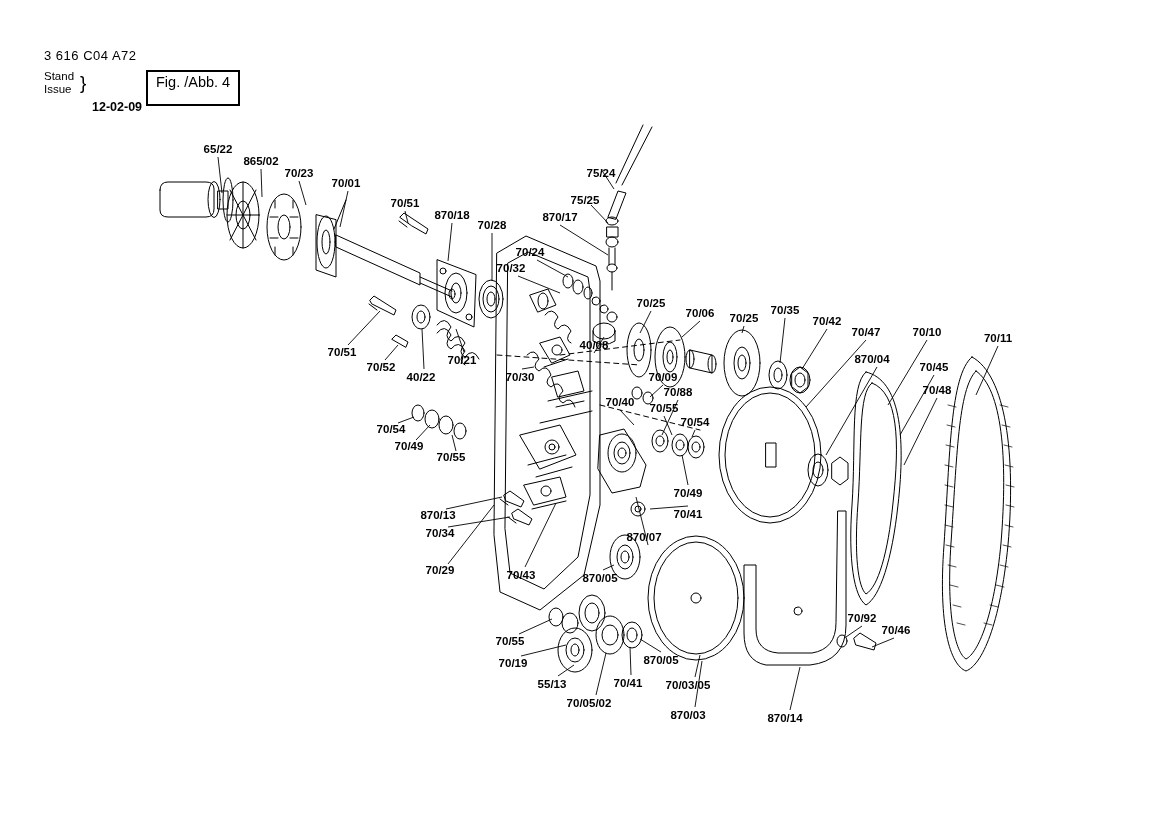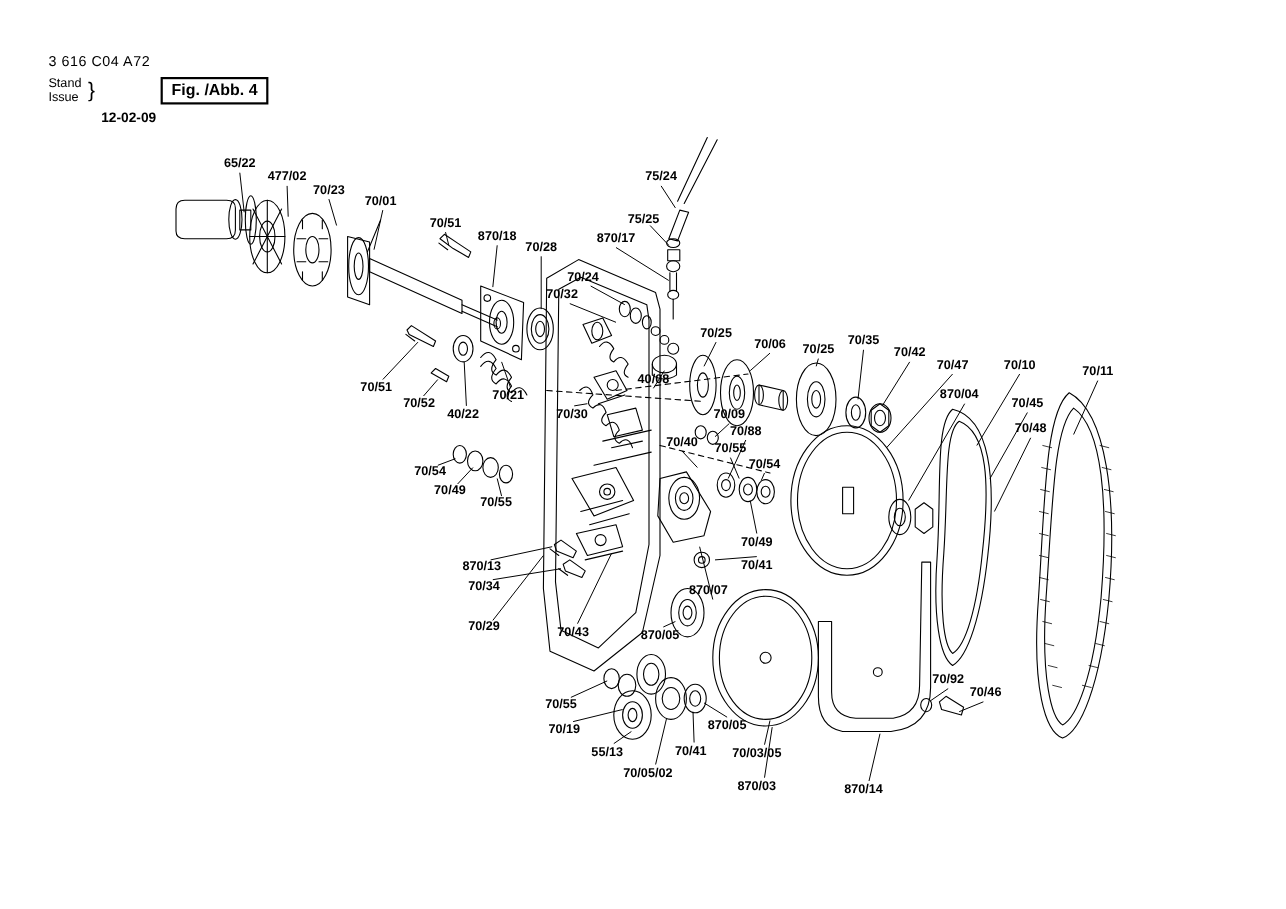--- a/index.html
+++ b/index.html
@@ -51,23 +51,23 @@
     left: 92px; top: 76px;
     font-size: 12.5px;
     font-weight: bold;
     white-space: nowrap;
     margin-top: 24px;
   }
   .fig-box {
     position: absolute;
     left: 146px; top: 70px;
     border: 2px solid #000;
-    padding: 2px 8px 3px 8px;
+    padding: 2px 8px 14px 8px;
     font-size: 14.5px;
-    font-weight: bold;
+    font-weight: normal;
     white-space: nowrap;
   }
 
   
   #footer {
     position: absolute;
     left: 44px; top: 726px;
     font-size: 11.5px;
     line-height: 14.5px;
   }
@@ -415,28 +415,28 @@
         <path d="M695 572 L700 550"></path>
         <path d="M695 602 L702 556"></path>
         <path d="M790 605 L800 562"></path>
         <path d="M862 521 L846 532"></path>
         <path d="M894 533 L872 542"></path>
       </g>
     </svg>
 
     <div id="labels-layer">
         <div class="part-label" style="left: 218px; top: 44px;">65/22</div>
-        <div class="part-label" style="left: 261px; top: 56px;">477/02</div>
+        <div class="part-label" style="left: 261px; top: 56px;">865/02</div>
         <div class="part-label" style="left: 299px; top: 68px;">70/23</div>
         <div class="part-label" style="left: 346px; top: 78px;">70/01</div>
         <div class="part-label" style="left: 405px; top: 98px;">70/51</div>
         <div class="part-label" style="left: 452px; top: 110px;">870/18</div>
         <div class="part-label" style="left: 492px; top: 120px;">70/28</div>
         <div class="part-label" style="left: 560px; top: 112px;">870/17</div>
-        <div class="part-label" style="left: 601px; top: 56px; text-align: center;">75/24</div>
+        <div class="part-label" style="left: 601px; top: 68px; text-align: center;">75/24</div>
         <div class="part-label" style="left: 585px; top: 95px;">75/25</div>
         <div class="part-label" style="left: 530px; top: 147px;">70/24</div>
         <div class="part-label" style="left: 511px; top: 163px;">70/32</div>
         <div class="part-label" style="left: 651px; top: 198px;">70/25</div>
         <div class="part-label" style="left: 700px; top: 208px;">70/06</div>
         <div class="part-label" style="left: 744px; top: 213px;">70/25</div>
         <div class="part-label" style="left: 785px; top: 205px;">70/35</div>
         <div class="part-label" style="left: 827px; top: 216px;">70/42</div>
         <div class="part-label" style="left: 866px; top: 227px;">70/47</div>
         <div class="part-label" style="left: 927px; top: 227px;">70/10</div>

